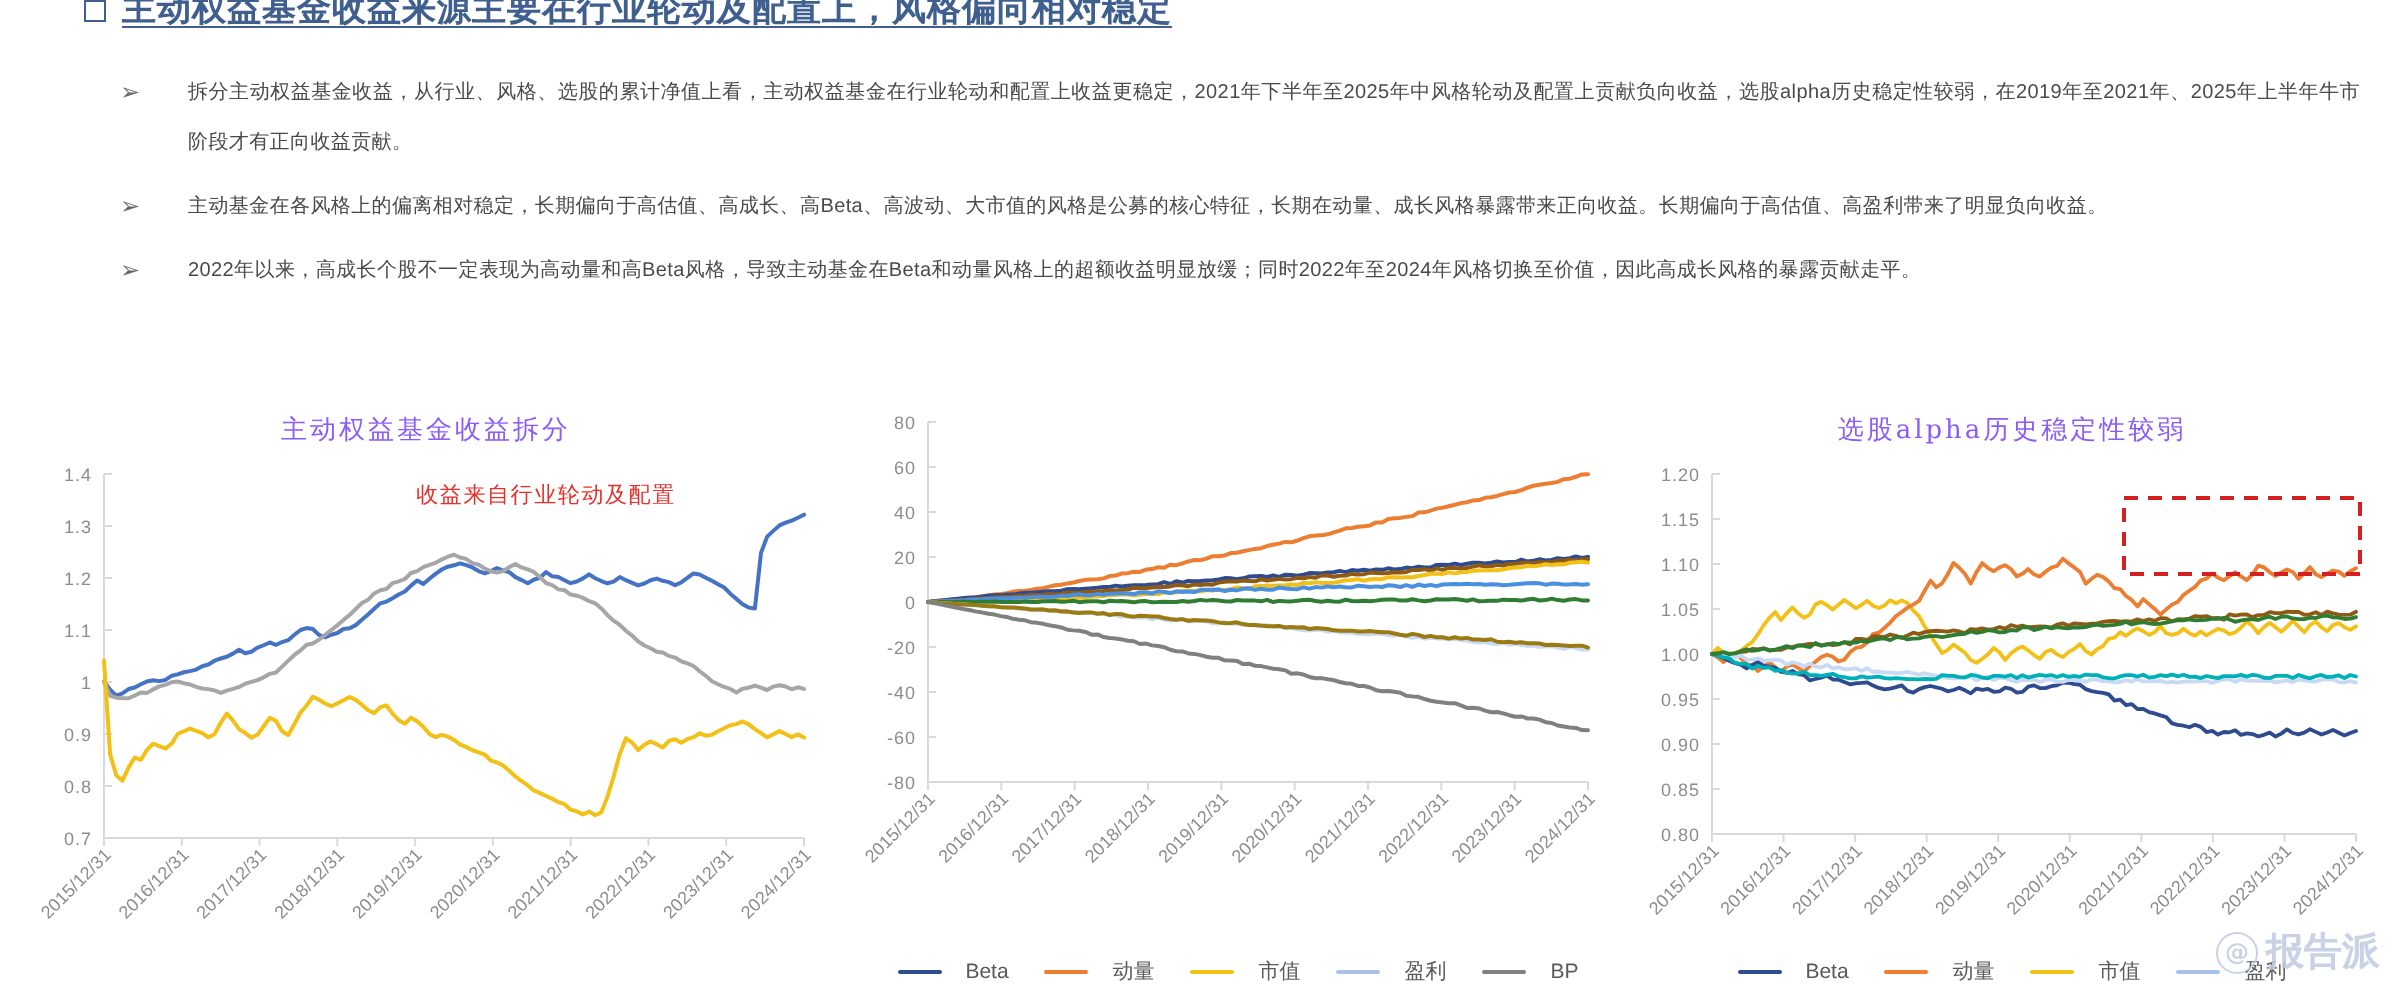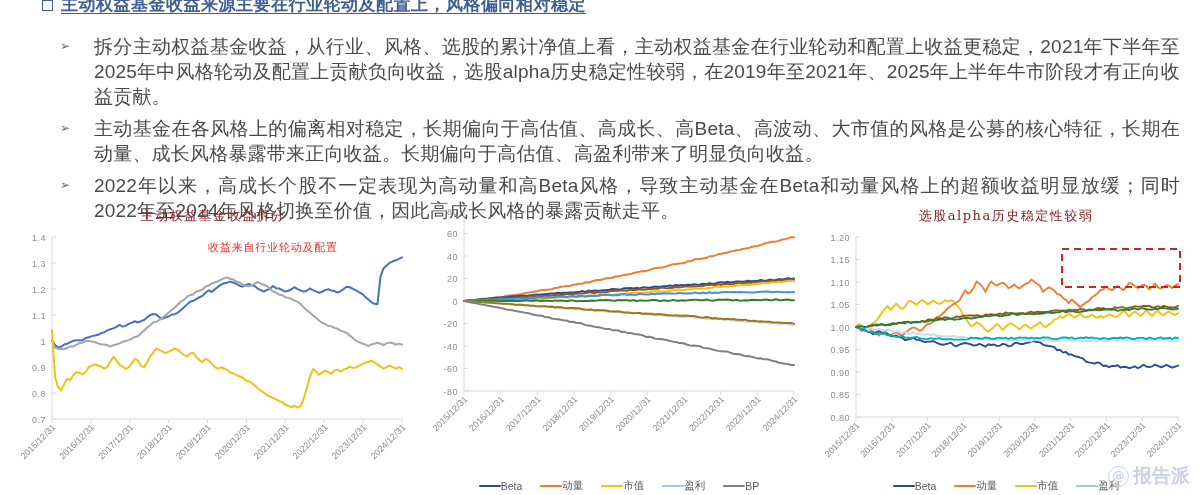--- a/index.html
+++ b/index.html
@@ -22,44 +22,44 @@
   .title-text{text-decoration:underline;text-underline-offset:3px;white-space:nowrap;}
 
   
   .bullets{position:absolute;left:60px;top:34px;width:1120px;}
   .bullet{display:flex;align-items:flex-start;margin-bottom:7px;}
   .bullet-mark{
     flex:0 0 auto;width:34px;color:#6a6a6a;font-size:12px;line-height:25px;
     font-family:"DejaVu Sans",sans-serif;
   }
   .bullet-body{
-    flex:1 1 auto;font-size:19px;line-height:25px;color:#4a4a4a;
+    flex:1 1 auto;font-size:10px;line-height:25px;color:#4a4a4a;
     text-align:justify;letter-spacing:0.2px;
   }
 
   
   .charts{position:absolute;left:0;top:203px;width:1200px;height:292px;}
   .chart-panel{position:absolute;top:0;height:292px;}
   #panel1{left:8px;width:410px;}
   #panel2{left:424px;width:390px;}
   #panel3{left:816px;width:380px;}
   .chart-title{
-    text-align:center;font-size:13px;color:#7f1d1d;
+    text-align:center;font-size:13px;color:#8b5cf6;
     font-family:"DejaVu Serif","Liberation Serif",serif;
     letter-spacing:1.5px;height:26px;line-height:26px;
   }
   .chart-svg{display:block;}
 
   
   .legend{
     position:absolute;bottom:2px;left:0;width:100%;
     display:flex;justify-content:center;align-items:center;gap:18px;
     font-size:10.5px;color:#5a5a5a;
   }
-  .legend-item{display:flex;align-items:center;gap:0;}
+  .legend-item{display:flex;align-items:center;gap:12px;}
   .legend-swatch{width:22px;height:2.6px;border-radius:1px;display:inline-block;}
 
   
   .watermark{
     position:absolute;right:10px;bottom:6px;
     display:flex;align-items:center;gap:4px;
     font-size:19px;color:#bfcbe0;opacity:.85;
     font-family:"DejaVu Sans",sans-serif;font-weight:bold;
     pointer-events:none;
   }

